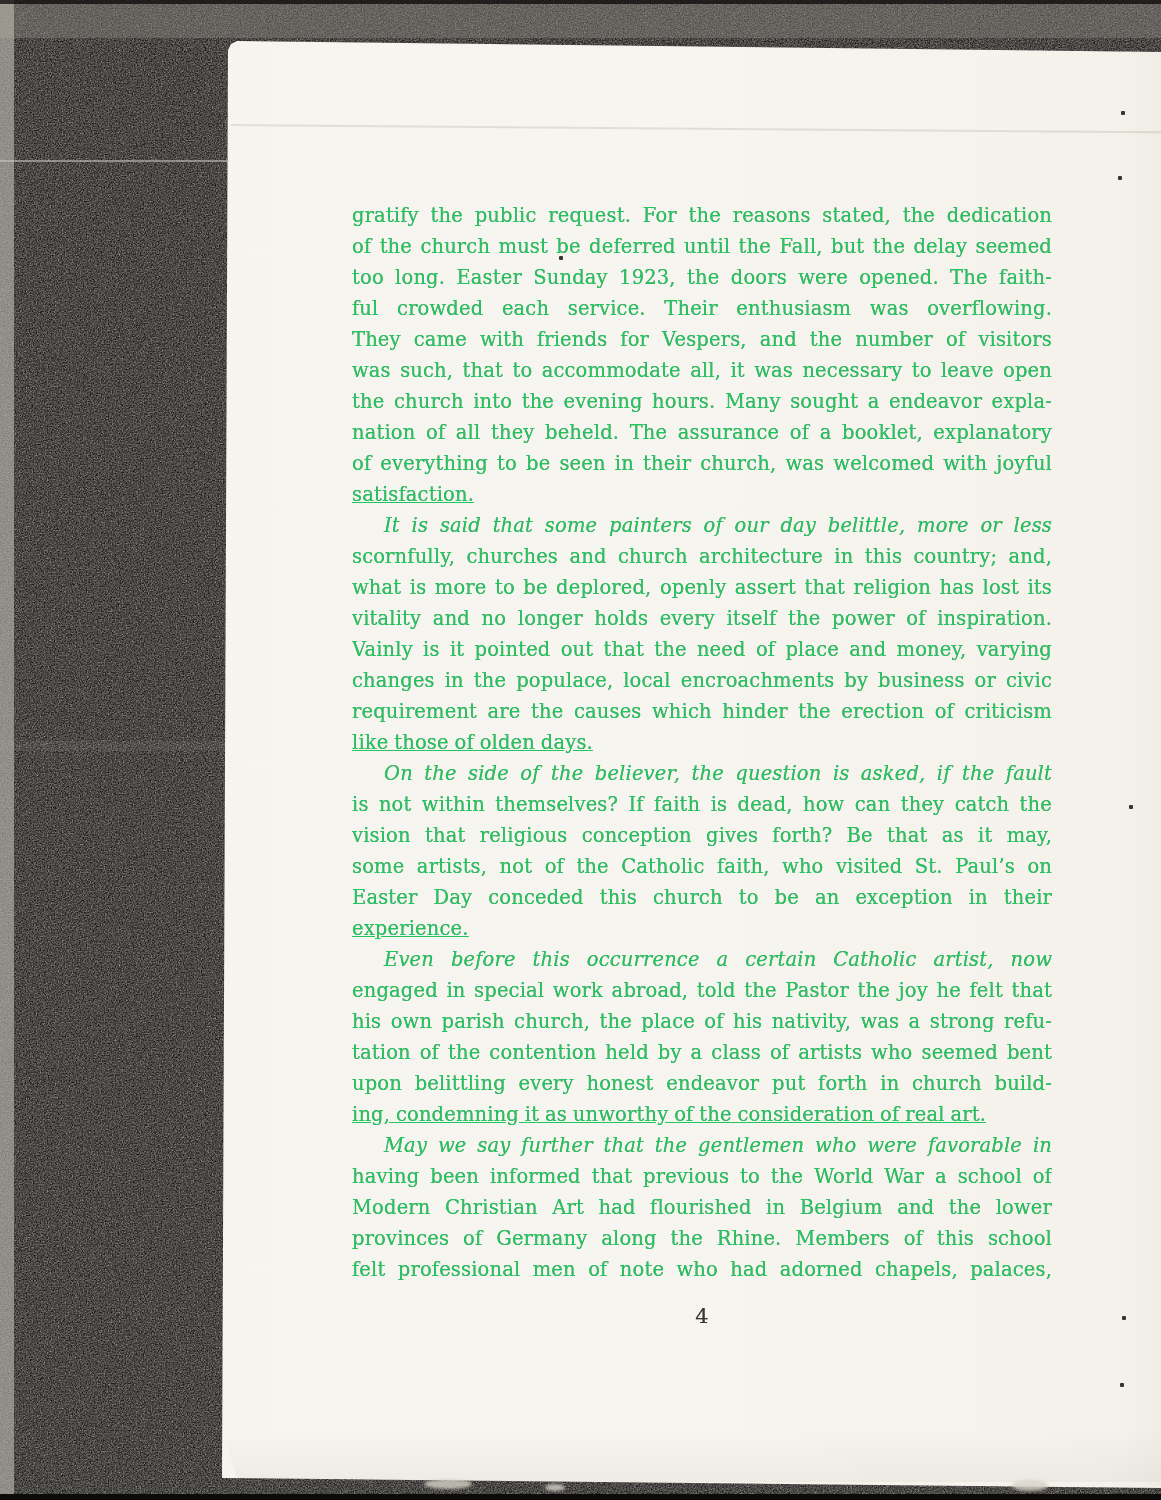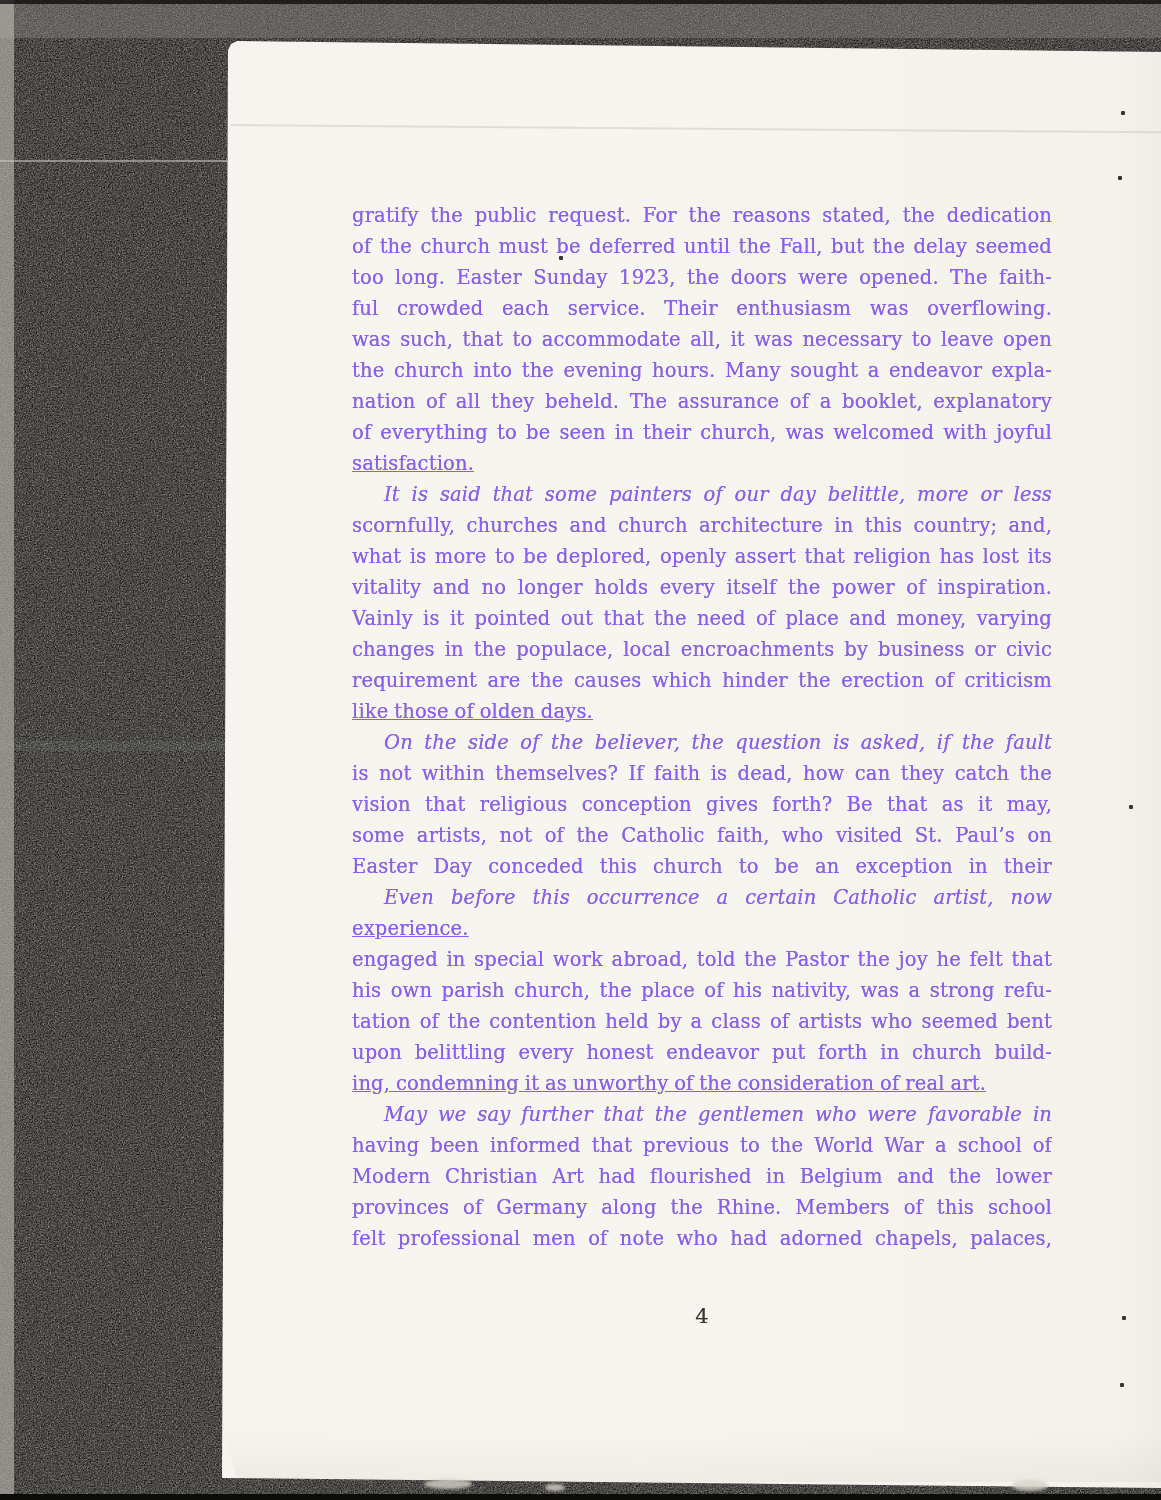--- a/index.html
+++ b/index.html
@@ -48,21 +48,21 @@
   .fleck {
     position: absolute; background: #d6d2c8; border-radius: 50%;
     filter: blur(1.5px); opacity: 0.8;
   }
   .speck {
     position: absolute; width: 4px; height: 4px;
     background: #23211e; border-radius: 1px; opacity: 0.9;
   }
   .text-block {
     position: absolute; left: 352px; top: 200px; width: 700px;
-    color: #8b5cf6;
+    color: #22c55e;
     font-size: 19.5px;
     letter-spacing: 0.15px;
     word-spacing: -0.5px;
     text-shadow: 0 0 0.5px rgba(48,44,40,0.55);
   }
   .line {
     height: 31px; line-height: 31px;
     text-align: justify; text-align-last: justify;
     overflow: hidden; white-space: normal;
   }
@@ -98,40 +98,41 @@
   <div class="cover-streak-1"></div>
   <div class="cover-streak-2"></div>
   <div class="top-line"></div>
   <div class="bottom-strip"></div>
 
   <div class="text-block">
       <div class="line">gratify the public request.  For the reasons stated, the dedication</div>
       <div class="line">of the church must be deferred until the Fall, but the delay seemed</div>
       <div class="line">too long.  Easter Sunday 1923, the doors were opened.  The faith-</div>
       <div class="line">ful crowded each service.  Their enthusiasm was overflowing.</div>
+      <div class="line">They came with friends for Vespers, and the number of visitors</div>
       <div class="line">was such, that to accommodate all, it was necessary to leave open</div>
       <div class="line">the church into the evening hours.  Many sought a endeavor expla-</div>
       <div class="line">nation of all they beheld.  The assurance of a booklet, explanatory</div>
       <div class="line">of everything to be seen in their church, was welcomed with joyful</div>
       <div class="line last">satisfaction.</div>
       <div class="line indent">It is said that some painters of our day belittle, more or less</div>
       <div class="line">scornfully, churches and church architecture in this country; and,</div>
       <div class="line">what is more to be deplored, openly assert that religion has lost its</div>
       <div class="line">vitality and no longer holds every itself the power of inspiration.</div>
       <div class="line">Vainly is it pointed out that the need of place and money, varying</div>
       <div class="line">changes in the populace, local encroachments by business or civic</div>
       <div class="line">requirement are the causes which hinder the erection of criticism</div>
       <div class="line last">like those of olden days.</div>
       <div class="line indent">On the side of the believer, the question is asked, if the fault</div>
       <div class="line">is not within themselves?  If faith is dead, how can they catch the</div>
       <div class="line">vision that religious conception gives forth?  Be that as it may,</div>
       <div class="line">some artists, not of the Catholic faith, who visited St. Paul’s on</div>
       <div class="line">Easter Day conceded this church to be an exception in their</div>
+      <div class="line last">experience.</div>
       <div class="line indent">Even before this occurrence a certain Catholic artist, now</div>
-      <div class="line last">experience.</div>
       <div class="line">engaged in special work abroad, told the Pastor the joy he felt that</div>
       <div class="line">his own parish church, the place of his nativity, was a strong refu-</div>
       <div class="line">tation of the contention held by a class of artists who seemed bent</div>
       <div class="line">upon belittling every honest endeavor put forth in church build-</div>
       <div class="line last">ing, condemning it as unworthy of the consideration of real art.</div>
       <div class="line indent">May we say further that the gentlemen who were favorable in</div>
       <div class="line">having been informed that previous to the World War a school of</div>
       <div class="line">Modern Christian Art had flourished in Belgium and the lower</div>
       <div class="line">provinces of Germany along the Rhine.  Members of this school</div>
       <div class="line">felt professional men of note who had adorned chapels, palaces,</div>

